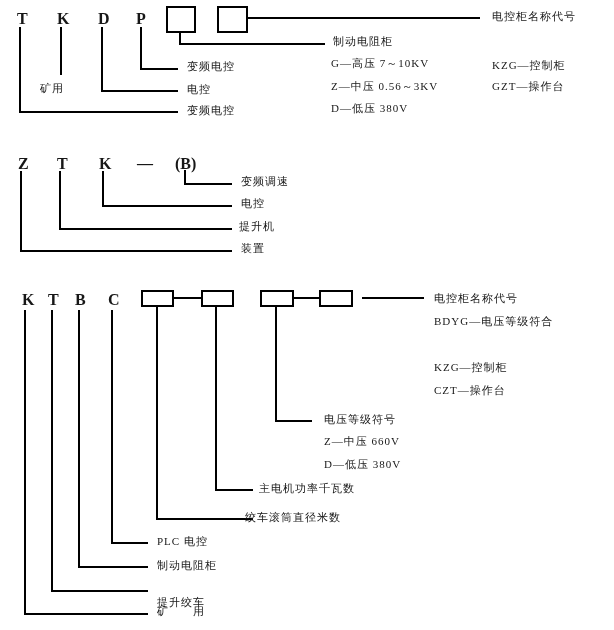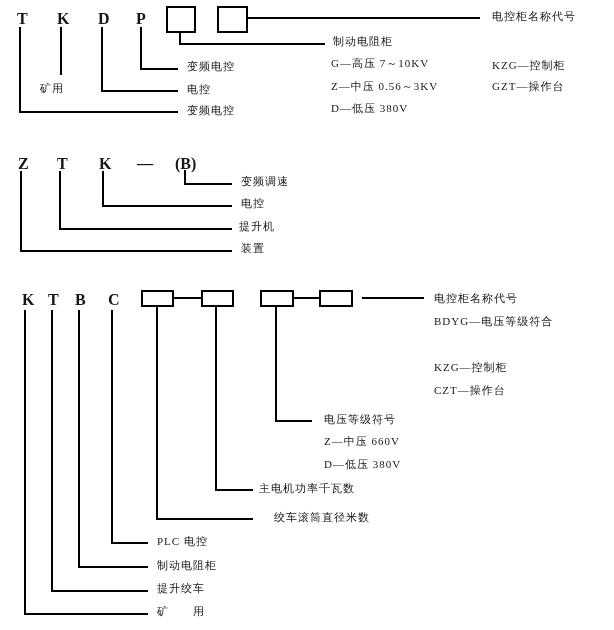--- a/index.html
+++ b/index.html
@@ -94,20 +94,20 @@
   <span class="t cn" style="left:434px;top:293px">电控柜名称代号</span>
   <span class="t cn" style="left:434px;top:316px">BDYG—电压等级符合</span>
   <span class="t cn" style="left:434px;top:362px">KZG—控制柜</span>
   <span class="t cn" style="left:434px;top:385px">CZT—操作台</span>
 
   <span class="t cn" style="left:324px;top:414px">电压等级符号</span>
   <span class="t cn" style="left:324px;top:436px">Z—中压 660V</span>
   <span class="t cn" style="left:324px;top:459px">D—低压 380V</span>
 
   <span class="t cn" style="left:259px;top:483px">主电机功率千瓦数</span>
-  <span class="t cn" style="left:274px;top:512px">绞车滚筒直径米数</span>
+  <span class="t cn" style="left:245px;top:512px">绞车滚筒直径米数</span>
 
   <span class="t cn" style="left:157px;top:536px">PLC 电控</span>
   <span class="t cn" style="left:157px;top:560px">制动电阻柜</span>
-  <span class="t cn" style="left:157px;top:583px">提升绞车</span>
+  <span class="t cn" style="left:157px;top:597px">提升绞车</span>
   <span class="t cn" style="left:157px;top:606px">矿　　用</span>
 
 </div>
 
 </body></html>

